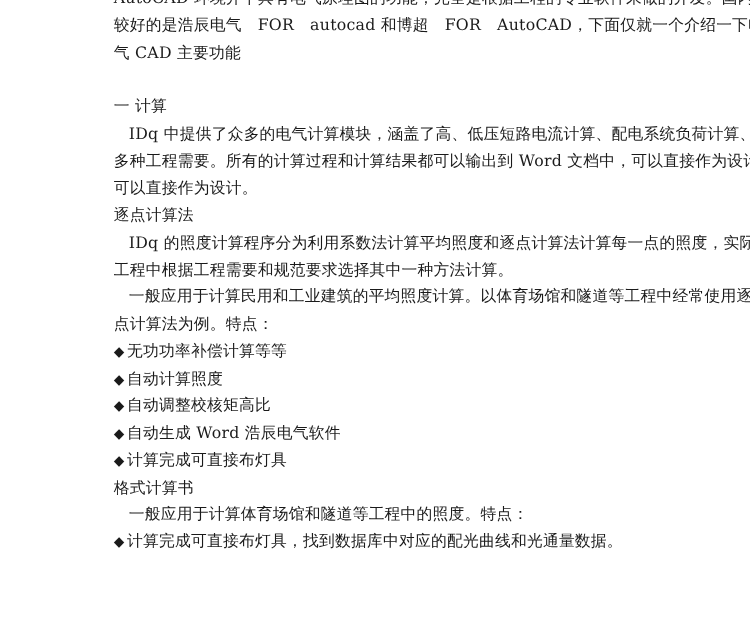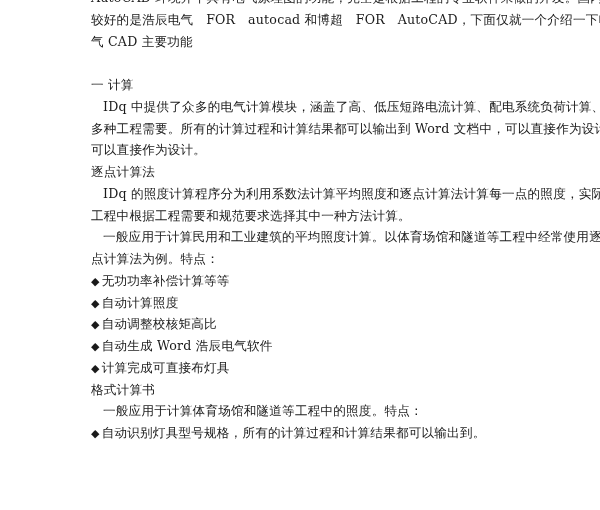--- a/index.html
+++ b/index.html
@@ -27,15 +27,15 @@
     <div class="line"><span>工程中根据工程需要和规范要求选择其中一种方法计算。</span></div>
     <div class="line indent"><span>一般应用于计算民用和工业建筑的平均照度计算。以体育场馆和隧道等工程中经常使用逐</span></div>
     <div class="line"><span>点计算法为例。特点：</span></div>
     <div class="line"><span class="bullet">◆</span><span>无功功率补偿计算等等</span></div>
     <div class="line"><span class="bullet">◆</span><span>自动计算照度</span></div>
     <div class="line"><span class="bullet">◆</span><span>自动调整校核矩高比</span></div>
     <div class="line"><span class="bullet">◆</span><span>自动生成 Word 浩辰电气软件</span></div>
     <div class="line"><span class="bullet">◆</span><span>计算完成可直接布灯具</span></div>
     <div class="line"><span>格式计算书</span></div>
     <div class="line indent"><span>一般应用于计算体育场馆和隧道等工程中的照度。特点：</span></div>
-    <div class="line"><span class="bullet">◆</span><span>自动识别灯具型号规格，所有的计算过程和计算结果都可以输出到。</span></div>
+    <div class="line"><span class="bullet">◆</span><span>计算完成可直接布灯具，找到数据库中对应的配光曲线和光通量数据。</span></div>
     <div class="line"></div>
   </div>
 
 </body></html>

